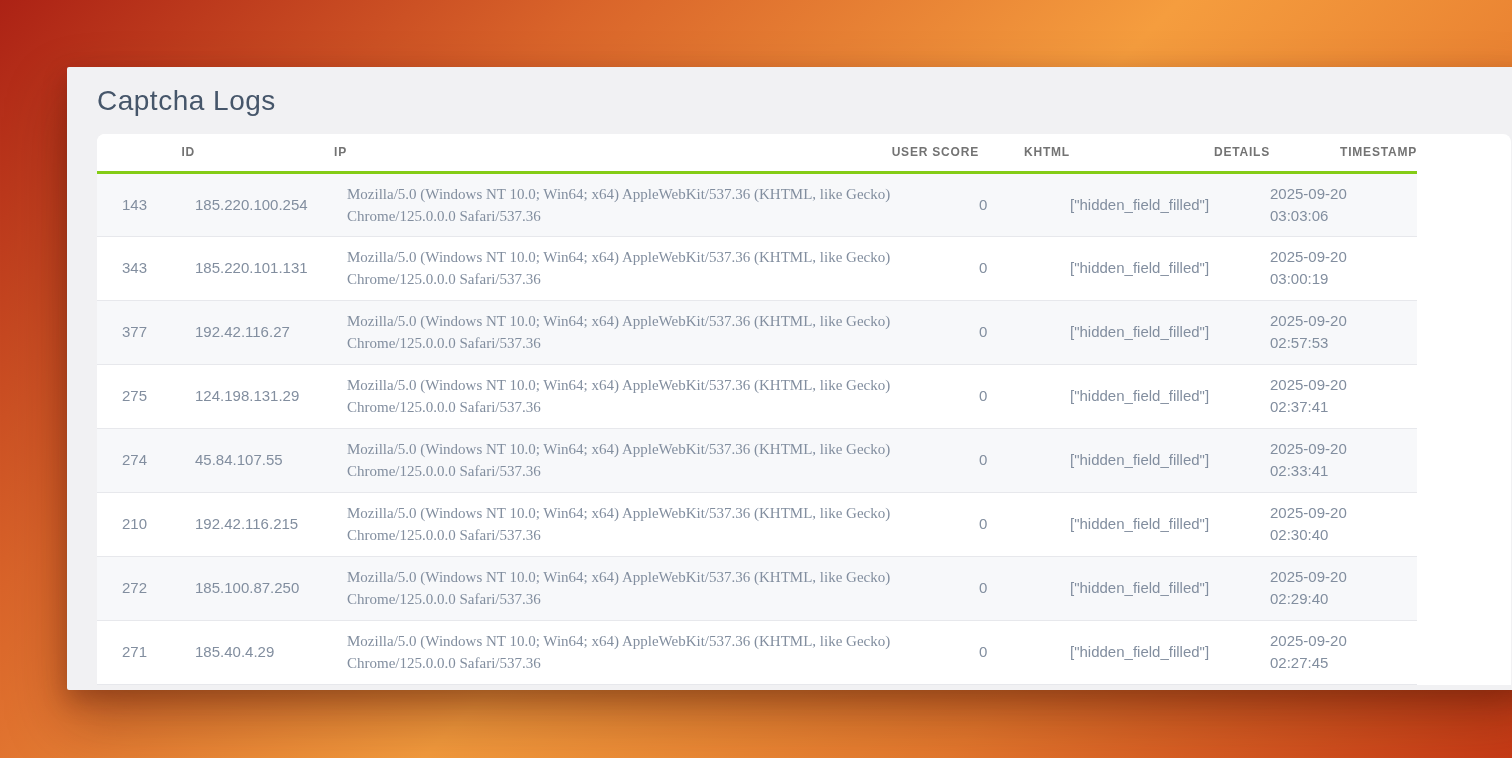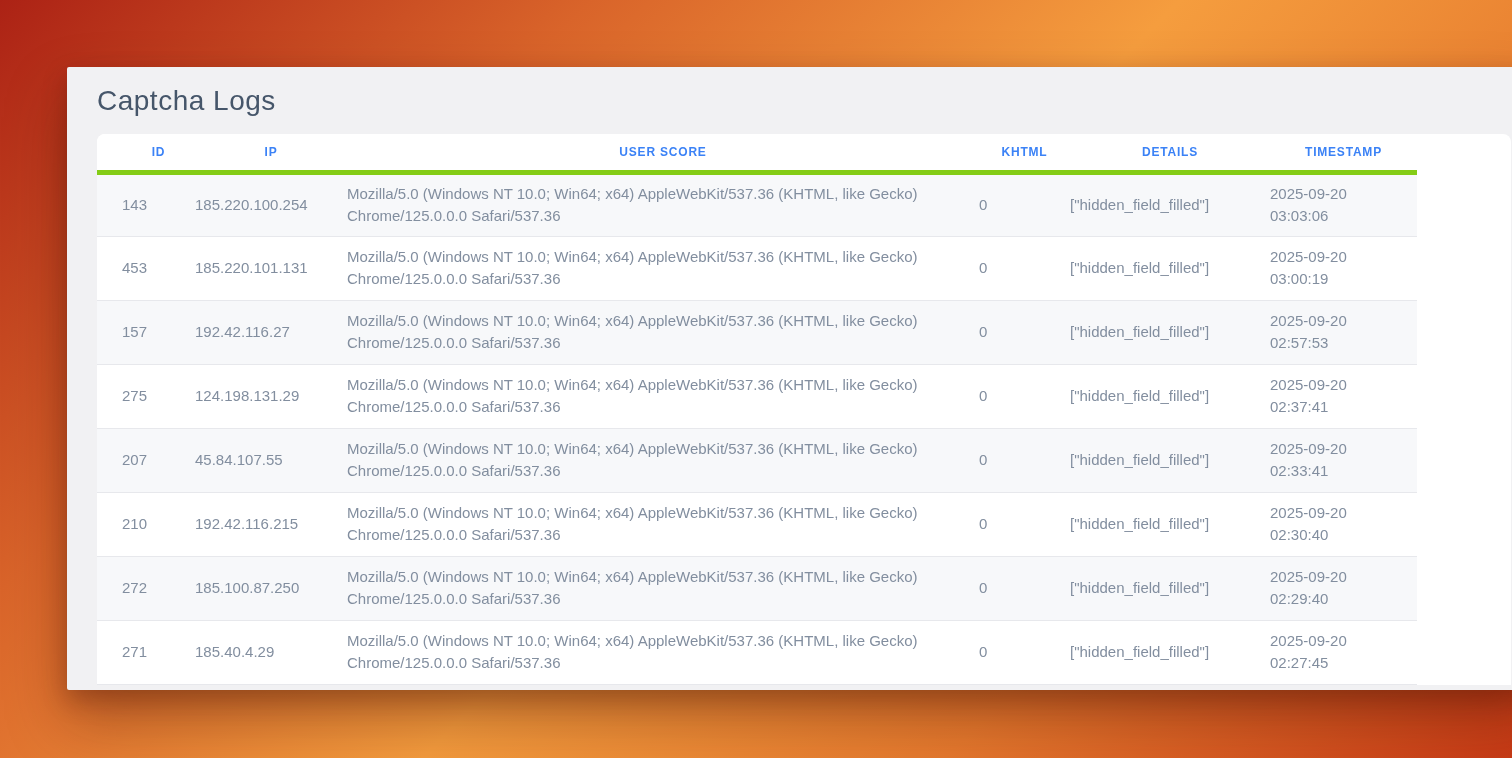--- a/index.html
+++ b/index.html
@@ -39,41 +39,41 @@
     table-layout: fixed;
   }
   col.c-id      { width: 98px; }
   col.c-ip      { width: 152px; }
   col.c-ua      { width: 632px; }
   col.c-score   { width: 91px; }
   col.c-details { width: 200px; }
   col.c-ts      { width: 147px; }
   thead th {
     height: 38px;
-    text-align: center;
+    text-align: right;
     vertical-align: middle;
     font-size: 12px;
     font-weight: 700;
     letter-spacing: 0.8px;
-    color: #3b82f6;
+    color: #737373;
     background: #ffffff;
-    border-bottom: 5px solid #84cc16;
+    border-bottom: 3px solid #84cc16;
     padding: 0;
   }
   th.first, td.first { padding-left: 25px; }
   tbody td {
     height: 64px;
     vertical-align: middle;
     font-size: 15px;
     color: #828e9f;
     padding: 0;
     line-height: 22px;
     border-bottom: 1px solid #e7e8ec;
   }
-  td.c-ua { padding-right: 42px; }
+  td.c-ua { padding-right: 42px; font-family: Liberation Serif, serif; }
   tbody tr:nth-child(odd) { background: #f7f8fa; }
   tbody tr:nth-child(even) { background: #ffffff; }
 </style>
 </head>
 <body>
 
 <div class="card">
   <div class="page-title">Captcha Logs</div>
   <div class="table-wrap">
     <table>
@@ -102,33 +102,33 @@
     <td class="c-ua">Mozilla/5.0 (Windows NT 10.0; Win64; x64) AppleWebKit/537.36 (KHTML, like Gecko) Chrome/125.0.0.0 Safari/537.36</td>
     <td class="c-score">0</td>
     <td class="c-details">["hidden_field_filled"]</td>
     <td class="c-ts">
       <div>2025-09-20</div>
       <div>03:03:06</div>
     </td>
   </tr>
 
   <tr>
-    <td class="first c-id">453</td>
+    <td class="first c-id">343</td>
     <td class="c-ip">185.220.101.131</td>
     <td class="c-ua">Mozilla/5.0 (Windows NT 10.0; Win64; x64) AppleWebKit/537.36 (KHTML, like Gecko) Chrome/125.0.0.0 Safari/537.36</td>
     <td class="c-score">0</td>
     <td class="c-details">["hidden_field_filled"]</td>
     <td class="c-ts">
       <div>2025-09-20</div>
       <div>03:00:19</div>
     </td>
   </tr>
 
   <tr>
-    <td class="first c-id">157</td>
+    <td class="first c-id">377</td>
     <td class="c-ip">192.42.116.27</td>
     <td class="c-ua">Mozilla/5.0 (Windows NT 10.0; Win64; x64) AppleWebKit/537.36 (KHTML, like Gecko) Chrome/125.0.0.0 Safari/537.36</td>
     <td class="c-score">0</td>
     <td class="c-details">["hidden_field_filled"]</td>
     <td class="c-ts">
       <div>2025-09-20</div>
       <div>02:57:53</div>
     </td>
   </tr>
 
@@ -138,21 +138,21 @@
     <td class="c-ua">Mozilla/5.0 (Windows NT 10.0; Win64; x64) AppleWebKit/537.36 (KHTML, like Gecko) Chrome/125.0.0.0 Safari/537.36</td>
     <td class="c-score">0</td>
     <td class="c-details">["hidden_field_filled"]</td>
     <td class="c-ts">
       <div>2025-09-20</div>
       <div>02:37:41</div>
     </td>
   </tr>
 
   <tr>
-    <td class="first c-id">207</td>
+    <td class="first c-id">274</td>
     <td class="c-ip">45.84.107.55</td>
     <td class="c-ua">Mozilla/5.0 (Windows NT 10.0; Win64; x64) AppleWebKit/537.36 (KHTML, like Gecko) Chrome/125.0.0.0 Safari/537.36</td>
     <td class="c-score">0</td>
     <td class="c-details">["hidden_field_filled"]</td>
     <td class="c-ts">
       <div>2025-09-20</div>
       <div>02:33:41</div>
     </td>
   </tr>
 

